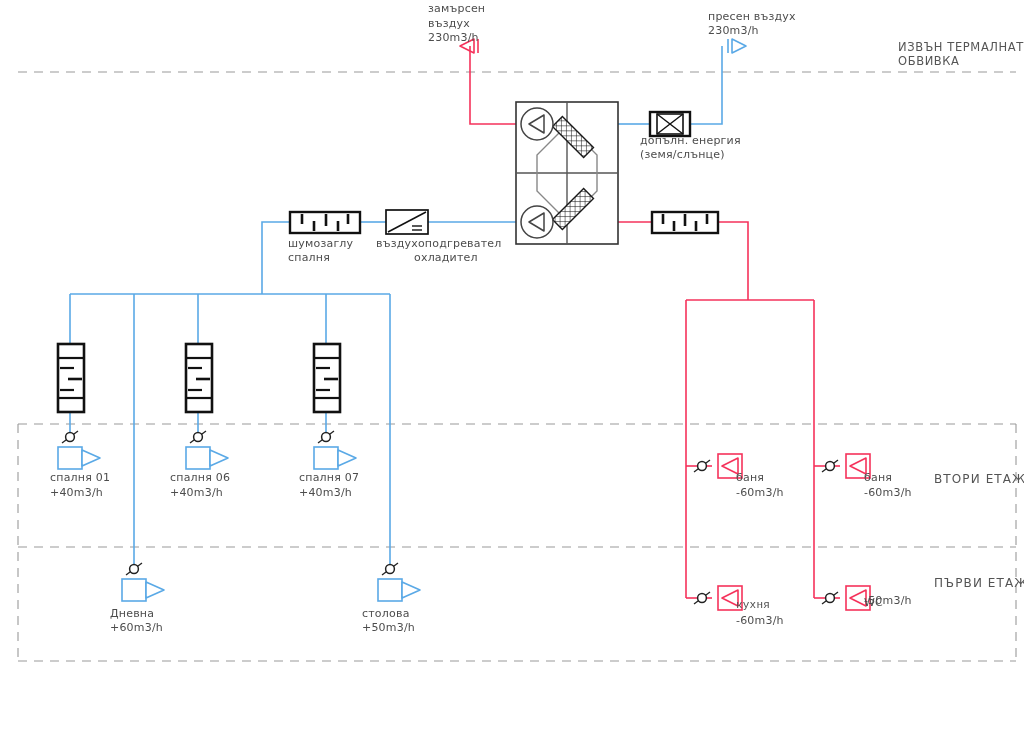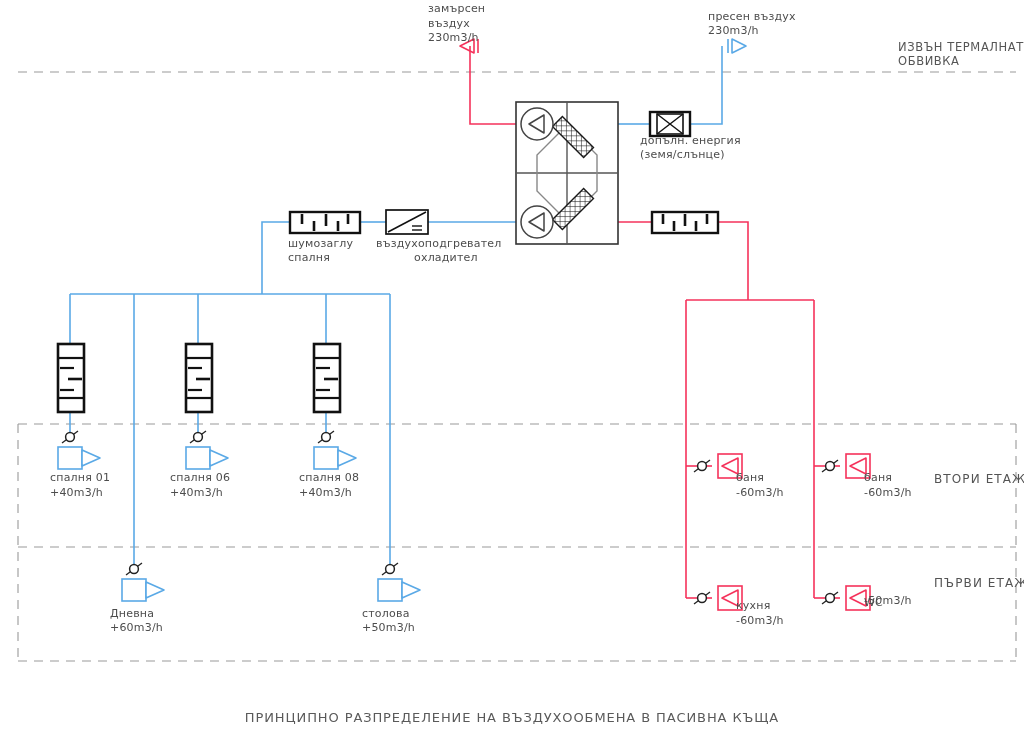--- a/index.html
+++ b/index.html
@@ -242,39 +242,38 @@
 
   <div class="lbl" style="left:376px;top:237px;">въздухоподгревател</div>
   <div class="lbl" style="left:376px;top:251px;margin-left:38px;">охладител</div>
 
   <div class="lbl" style="left:50px;top:471px;">спалня 01</div>
   <div class="lbl" style="left:50px;top:486px;">+40m3/h</div>
 
   <div class="lbl" style="left:170px;top:471px;">спалня 06</div>
   <div class="lbl" style="left:170px;top:486px;">+40m3/h</div>
 
-  <div class="lbl" style="left:299px;top:471px;">спалня 08</div>
+  <div class="lbl" style="left:299px;top:471px;">спалня 07</div>
   <div class="lbl" style="left:299px;top:486px;">+40m3/h</div>
 
   <div class="lbl" style="left:110px;top:607px;">Дневна</div>
   <div class="lbl" style="left:110px;top:621px;">+60m3/h</div>
 
   <div class="lbl" style="left:362px;top:607px;">столова</div>
   <div class="lbl" style="left:362px;top:621px;">+50m3/h</div>
 
   <div class="lbl" style="left:736px;top:471px;">баня</div>
   <div class="lbl" style="left:736px;top:486px;">-60m3/h</div>
 
   <div class="lbl" style="left:864px;top:471px;">баня</div>
   <div class="lbl" style="left:864px;top:486px;">-60m3/h</div>
 
-  <div class="lbl" style="left:736px;top:599px;">кухня</div>
+  <div class="lbl" style="left:736px;top:599px;font-family:Liberation Mono, monospace;">кухня</div>
   <div class="lbl" style="left:736px;top:614px;">-60m3/h</div>
 
   <div class="lbl" style="left:864px;top:596px;">WC</div>
   <div class="lbl" style="left:864px;top:594px;">-50m3/h</div>
 
   <div class="lbl zone" style="left:934px;top:473px;">ВТОРИ ЕТАЖ</div>
   <div class="lbl zone" style="left:934px;top:577px;">ПЪРВИ ЕТАЖ</div>
 
-  <div class="lbl title" style="left:0;top:711px;width:1024px;text-align:center;">ПРИНЦИПНО РАЗПРЕДЕЛЕНИЕ НА ВЪЗДУХООБМЕНА В ПАСИВНА КЪЩА</div>
 
 </div>
 
 </body></html>

